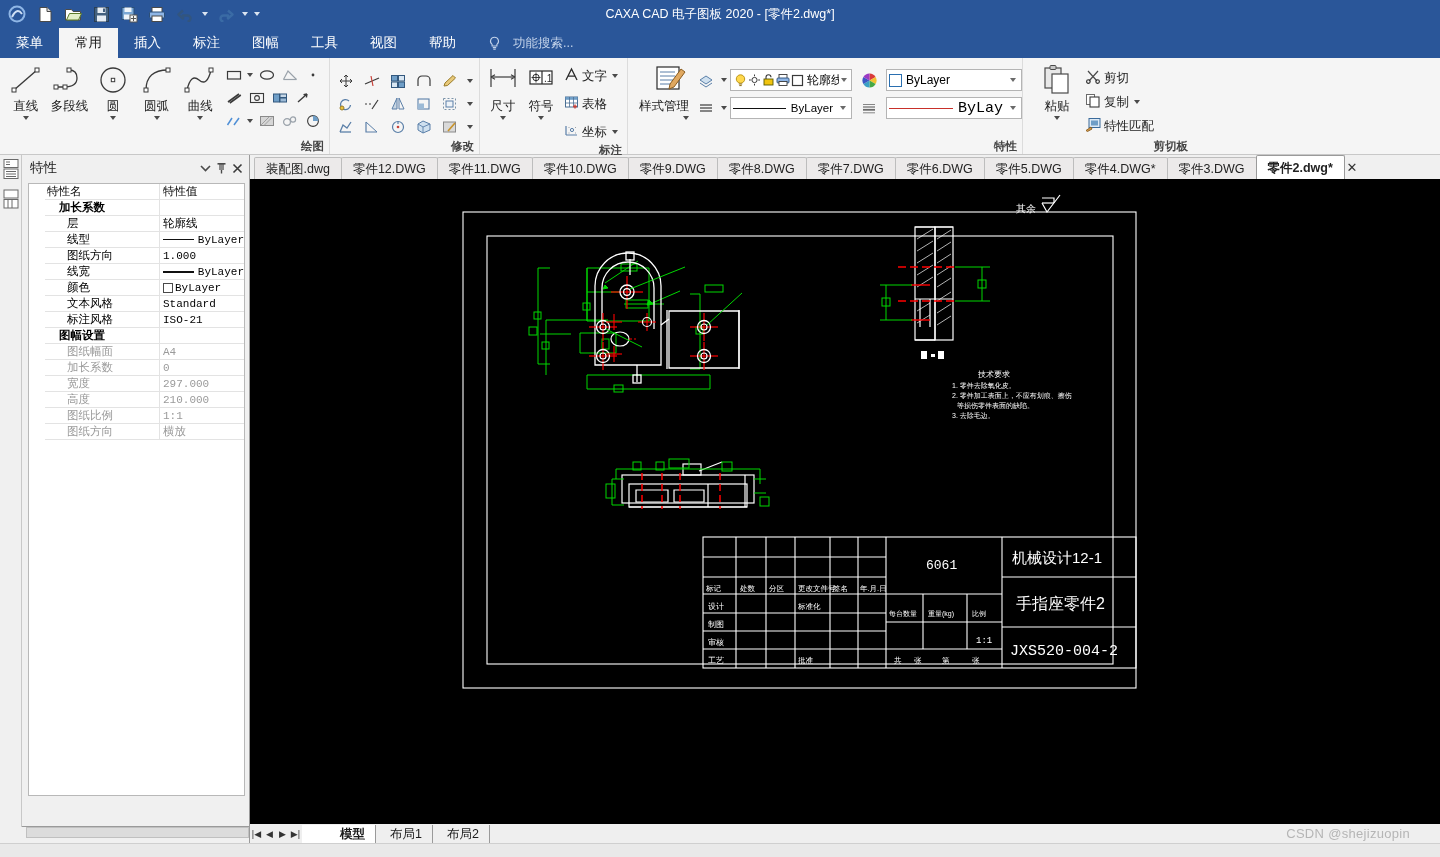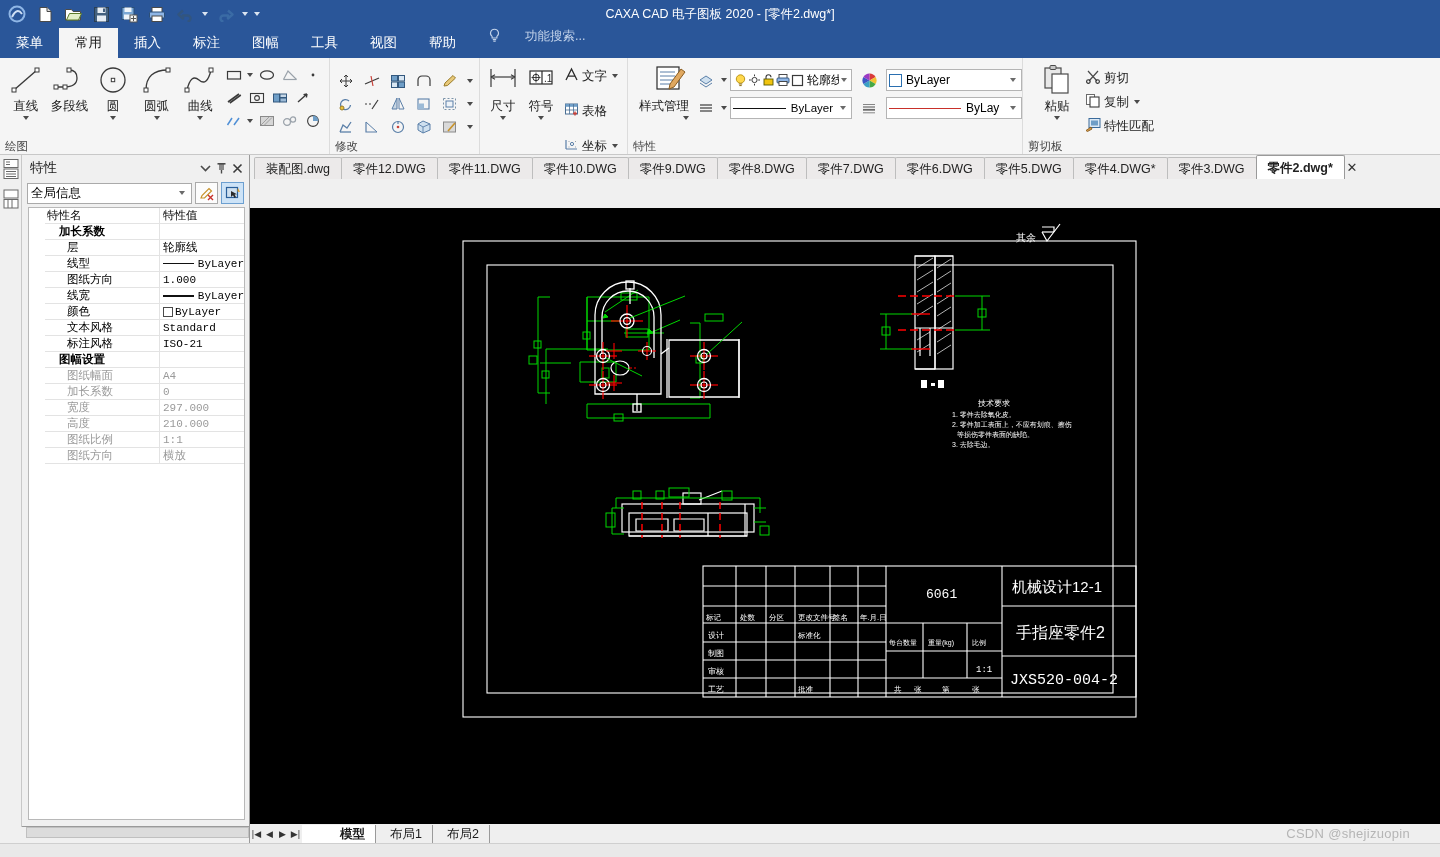--- a/index.html
+++ b/index.html
@@ -34,37 +34,37 @@
     position:absolute; left:0; top:28px; width:1440px; height:30px;
     background:#2a5699;
     display:flex; align-items:flex-end;
   }
   .rtab{
     height:30px; line-height:30px; padding:0 16px; color:#ffffff;
     font-size:13.5px; cursor:pointer; white-space:nowrap;
   }
   .rtab.active{ background:#f5f5f5; color:#1b1b1b; }
   #funcsearch{
-    display:flex;gap:24px; margin-left:16px; color:#c3d3ea; font-size:12.5px;
+    display:flex;align-items:center;gap:12px; margin-left:16px; color:#c3d3ea; font-size:12.5px;
     height:30px; cursor:text;
   }
   #funcsearch .bulb{ width:13px;height:15px; }
   
   #ribbon{
     position:absolute; left:0; top:58px; width:1440px; height:97px;
     background:#f5f5f5; border-bottom:1px solid #c8c8c8;
     display:flex; align-items:stretch;
   }
   .group{
     position:relative; height:96px; display:flex; flex-direction:column;
     border-right:1px solid #dcdcdc; padding:3px 5px 0 5px;
   }
   .group-body{ flex:1; display:flex; align-items:flex-start; gap:2px; }
   .group-label{
-    height:15px; line-height:15px; text-align:left; font-size:11.5px; color:#444;
+    height:15px; line-height:15px; text-align:right; font-size:11.5px; color:#444;font-weight:bold;
   }
   .bigbtn{
     width:44px; display:flex; flex-direction:column; align-items:center; cursor:pointer;
     padding-top:2px;
   }
   .bigbtn .ic{ height:34px; display:flex;align-items:center;justify-content:center; }
   .bigbtn .lb{ font-size:12.5px; color:#1b1b1b; margin-top:1px; white-space:nowrap;}
   .dncaret{ margin-top:1px; border-left:3.5px solid transparent;border-right:3.5px solid transparent;border-top:4px solid #4a4a4a;}
   .smgrid{ display:flex; flex-direction:column; gap:1px; padding-top:3px;}
   .smrow{ display:flex; align-items:center; gap:1px;}
@@ -130,21 +130,20 @@
     border-top-left-radius:2px;border-top-right-radius:2px;
     margin-right:-1px; cursor:pointer; white-space:nowrap;
     transform: skewX(0deg);
   }
   .dtab.active{ background:#fff; font-weight:bold; height:24px;line-height:24px; border-color:#9a9a9a;}
   #doctabs .closex{ width:16px;height:22px;line-height:22px;text-align:center;color:#333;cursor:pointer;font-size:13px;}
   
   #canvas{
     position:absolute;left:250px;top:179px;width:1190px;height:644px;background:#000;
     overflow:hidden;
-    margin-top:29px;
   }
   
   #laytabs{
     position:absolute;left:250px;top:823px;width:1190px;height:20px;background:#efefef;
     display:flex;align-items:center; border-top:1px solid #000;
   }
   .navb{width:13px;height:18px;display:flex;align-items:center;justify-content:center;cursor:pointer;color:#333;font-size:9px;}
   .ltab{
     height:18px;line-height:18px;padding:0 10px 0 14px;font-size:12.5px;color:#1b1b1b;cursor:pointer;
     border-right:1px solid #9a9a9a; background:#efefef;
@@ -517,21 +516,21 @@
               <line x1="17" y1="6" x2="17" y2="19" stroke="#2a2a2a" stroke-width="1.2"></line>
               <circle cx="11" cy="12.5" r="3.2" fill="none" stroke="#2a2a2a" stroke-width="1"></circle>
               <line x1="11" y1="7.5" x2="11" y2="17.5" stroke="#2a2a2a" stroke-width="0.9"></line>
               <line x1="6.5" y1="12.5" x2="15.5" y2="12.5" stroke="#2a2a2a" stroke-width="0.9"></line>
               <text x="19" y="17" font-size="10" fill="#2a2a2a" font-family="Liberation Sans">.1</text>
             </svg>
         </span>
         <span class="lb">符号</span>
         <span class="dncaret"></span>
       </div>
-      <div style="display:flex;flex-direction:column;gap:13px;padding-top:4px;">
+      <div style="display:flex;flex-direction:column;gap:6px;padding-top:4px;">
         <div class="txtbtn">
           <span><svg width="15" height="15" viewBox="0 0 15 15">
                 <path d="M2 13 L7.5 2 L13 13 M4.2 9.2 H10.8" fill="none" stroke="#2a2a2a" stroke-width="1.3"></path>
               </svg></span>
           <span>文字</span>
           <span class="tinycaret"></span>
         </div>
         <div class="txtbtn">
           <span><svg width="15" height="15" viewBox="0 0 15 15">
                 <rect x="1.5" y="2" width="12" height="10" fill="#fff" stroke="#4a6f94"></rect>
@@ -666,21 +665,21 @@
                   <line x1="3" y1="3.5" x2="15" y2="3.5" stroke-width="0.8"></line>
                   <line x1="3" y1="6" x2="15" y2="6" stroke-width="1.2"></line>
                   <line x1="3" y1="8.8" x2="15" y2="8.8" stroke-width="1.8"></line>
                   <line x1="3" y1="11.8" x2="15" y2="11.8" stroke-width="0.8"></line>
                 </g>
               </svg>
             </span>
           <div class="pcombo" style="width:136px;margin-left:4px;">
             <span class="cv" style="display:flex;align-items:center;gap:5px;">
               <i style="display:inline-block;width:72px;height:0;border-top:1.6px solid #c8302a;"></i>
-              <i style="font-style:normal;font-size:12px;">ByLay</i>
+              <i style="font-style:normal;font-size:15px;font-family:Liberation Mono, monospace;">ByLay</i>
             </span>
             <span class="cc"></span>
           </div>
         </div>
       </div>
     </div>
     <div class="group-label">特性</div>
   </div>
 
   <div class="group" style="width:170px;border-right:none;">
@@ -759,39 +758,20 @@
           <rect x="1.5" y="1" width="8" height="1.6" fill="#4a4a4a"></rect>
           <line x1="5.5" y1="8" x2="5.5" y2="11.5" stroke="#4a4a4a" stroke-width="1.4"></line>
         </svg>
       </span>
     <span class="hb">
         <svg width="11" height="11" viewBox="0 0 11 11">
           <path d="M1.5 1.5 L9.5 9.5 M9.5 1.5 L1.5 9.5" stroke="#3a3a3a" stroke-width="1.6"></path>
         </svg>
       </span>
   </div>
-  <div id="propsel">
-    <div class="sel">
-      <span class="cv">全局信息</span>
-      <span class="cc"></span>
-    </div>
-    <div class="ib">
-      <svg width="16" height="15" viewBox="0 0 16 15">
-          <path d="M2 12 L3 9.5 L10 2.5 L12.5 5 L5.5 12 Z" fill="none" stroke="#c8922a" stroke-width="1.2"></path>
-          <path d="M9 9 L14 14 M14 9 L9 14" stroke="#c8302a" stroke-width="1.4"></path>
-        </svg>
-    </div>
-    <div class="ib on">
-      <svg width="16" height="15" viewBox="0 0 16 15">
-          <rect x="1.5" y="1.5" width="11" height="10" fill="#cfe0ef" stroke="#2a5f9a" stroke-width="1.2"></rect>
-          <path d="M6 5 L6 11 L8 9.2 L9.5 12 L11 11 L9.6 8.6 L12 8.3 Z" fill="#2a2a2a"></path>
-          <path d="M13 2 L15 6 L12.4 5.6 Z" fill="#e8a020"></path>
-        </svg>
-    </div>
-  </div>
   <div id="ptable">
     <div class="prow hdr">
       <span class="pn">特性名</span>
       <span class="pv" style="font-family:'Liberation Sans',sans-serif;">特性值</span>
     </div>
 
     <div class="prow grp">
       <span class="pn">加长系数</span>
       <span class="pv"></span>
     </div>

